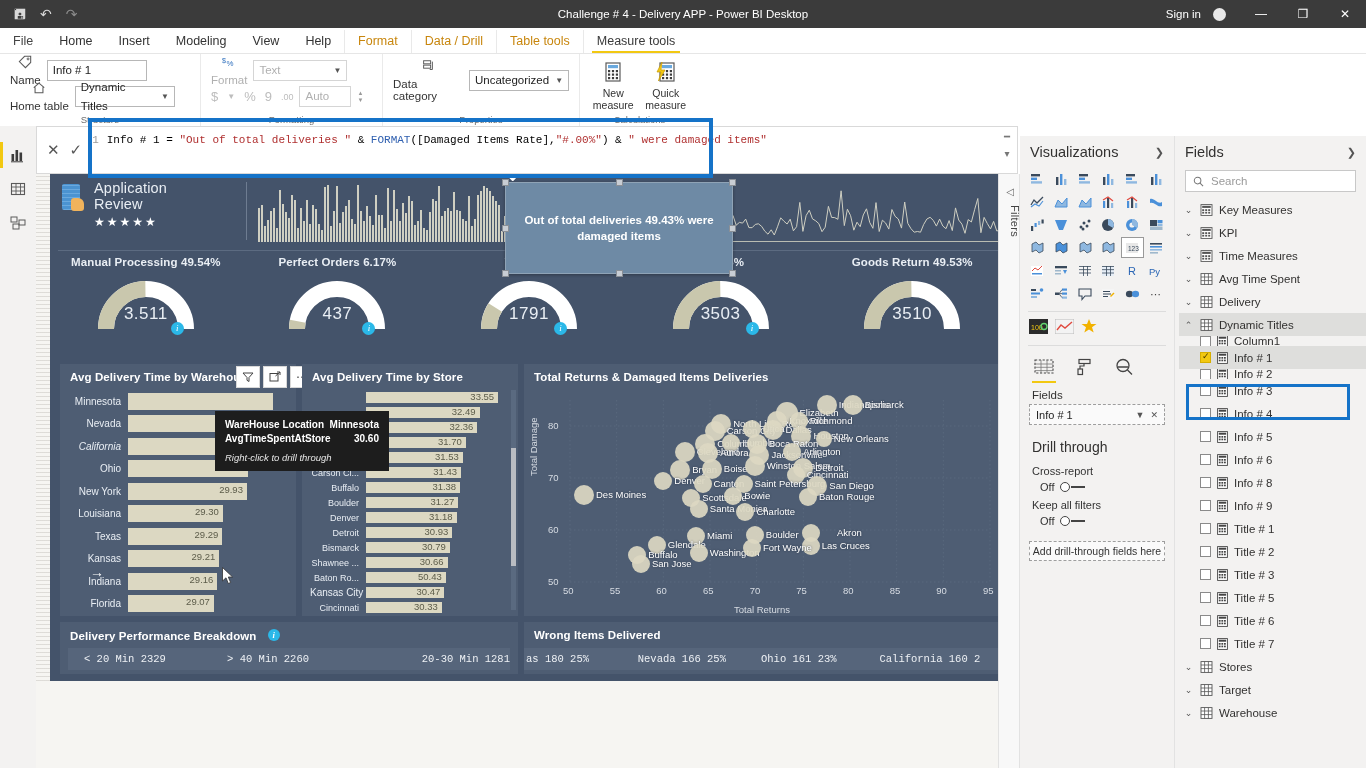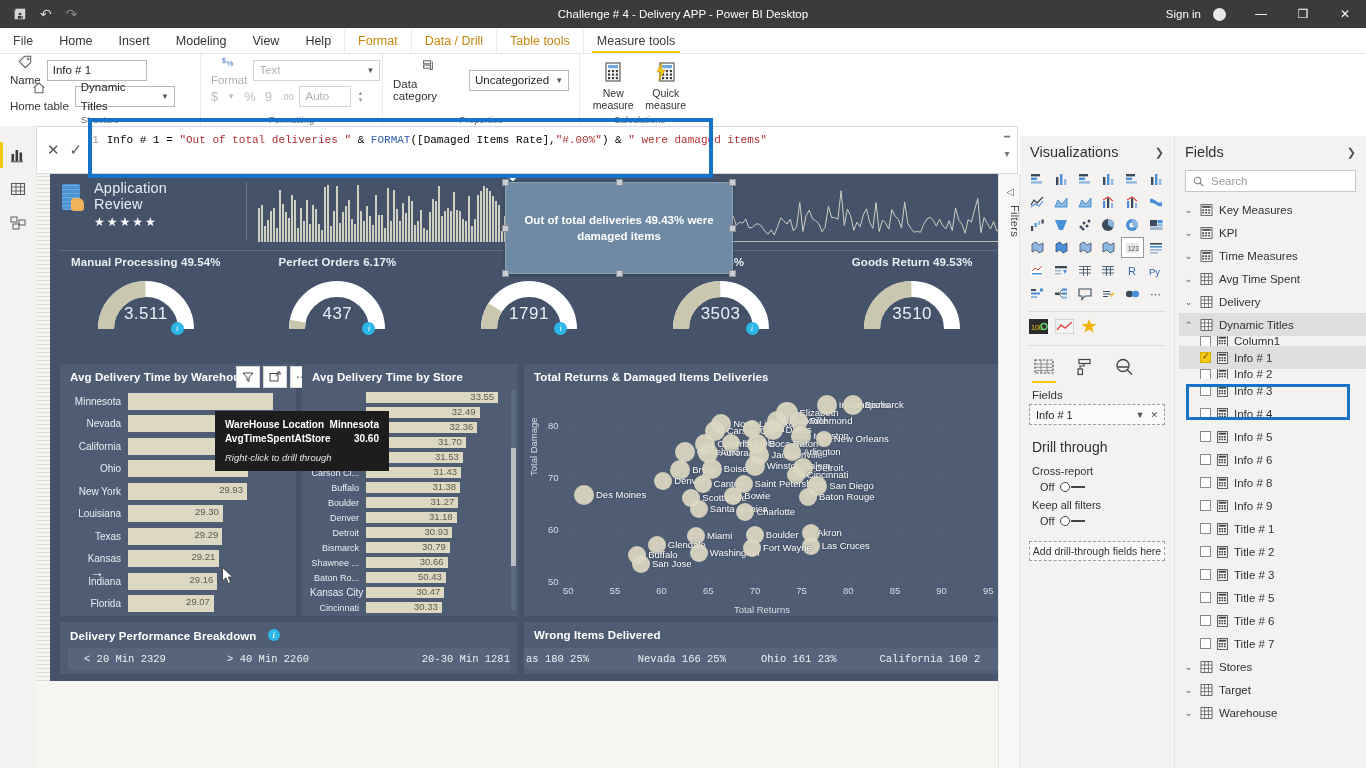--- a/index.html
+++ b/index.html
@@ -369,21 +369,21 @@
     <div class="rgroup" style="width:182px;">
       <div style="display:flex;flex-direction:column;gap:3px;">
         <div class="field-row">
           <span class="field-lbl" style="color:#b0b0b0;">
             <svg class="tinyicon" viewBox="0 0 16 16">
               <text x="0" y="9" font-size="8" fill="#2e6fbd" font-family="Liberation Sans">$</text>
               <text x="5" y="12" font-size="9" fill="#2e6fbd" font-family="Liberation Sans">%</text>
             </svg>
             <span>Format</span>
           </span>
-          <span class="inp disabled" style="width:127px;">
+          <span class="inp disabled" style="width:94px;">
             <span>Text</span>
             <span class="caret">▼</span>
           </span>
         </div>
         <div class="field-row">
           <span class="fmt-icons">
             <span>$</span>
             <span style="font-size:8px;">▼</span>
             <span>%</span>
             <span>9</span>
@@ -729,21 +729,21 @@
                 <div class="bfill" style="width: 90.4%;"></div>
               </div>
             </div>
             <div class="brow">
               <div class="blabel" style="width: 60px;">Nevada</div>
               <div class="btrack">
                 <div class="bfill" style="width: 86.8%;"></div>
               </div>
             </div>
             <div class="brow">
-              <div class="blabel" style="width: 60px;">California</div>
+              <div class="blabel" style="width: 60px; font-style: italic;">California</div>
               <div class="btrack">
                 <div class="bfill" style="width: 78.4%;"></div>
               </div>
             </div>
             <div class="brow">
               <div class="blabel" style="width: 60px;">Ohio</div>
               <div class="btrack">
                 <div class="bfill" style="width: 75.28%;"></div>
                 <div class="bval" style="right: calc(24.72% + 4px);">29.97</div>
               </div>
@@ -992,21 +992,21 @@
             <div class="blbl" style="left: 295px; top: 105.24px;">Baton Rouge</div>
             <div class="bubble" style="width: 18px; height: 18px; left: 165.8px; top: 114.2px;"></div>
             <div class="blbl" style="left: 185.8px; top: 117.2px;">Santa Monica</div>
             <div class="bubble" style="width: 18px; height: 18px; left: 212.467px; top: 116.8px;"></div>
             <div class="blbl" style="left: 232.467px; top: 119.8px;">Charlotte</div>
             <div class="bubble" style="width: 18px; height: 18px; left: 163px; top: 141.24px;"></div>
             <div class="blbl" style="left: 183px; top: 144.24px;">Miami</div>
             <div class="bubble" style="width: 18px; height: 18px; left: 221.8px; top: 140.2px;"></div>
             <div class="blbl" style="left: 241.8px; top: 143.2px;">Boulder</div>
             <div class="bubble" style="width: 18px; height: 18px; left: 277.8px; top: 137.6px;"></div>
-            <div class="blbl" style="left: 293px; top: 140.6px;">Akron</div>
+            <div class="blbl" style="left: 313px; top: 140.6px;">Akron</div>
             <div class="bubble" style="width: 18px; height: 18px; left: 123.8px; top: 149.56px;"></div>
             <div class="blbl" style="left: 143.8px; top: 152.56px;">Glendale</div>
             <div class="bubble" style="width: 18px; height: 18px; left: 165.8px; top: 158.4px;"></div>
             <div class="blbl" style="left: 185.8px; top: 161.4px;">Washington</div>
             <div class="bubble" style="width: 18px; height: 18px; left: 277.8px; top: 150.6px;"></div>
             <div class="blbl" style="left: 297.8px; top: 153.6px;">Las Cruces</div>
             <div class="bubble" style="width: 18px; height: 18px; left: 104.2px; top: 159.96px;"></div>
             <div class="blbl" style="left: 124.2px; top: 162.96px;">Buffalo</div>
             <div class="bubble" style="width: 18px; height: 18px; left: 219px; top: 153.2px;"></div>
             <div class="blbl" style="left: 239px; top: 156.2px;">Fort Wayne</div>

